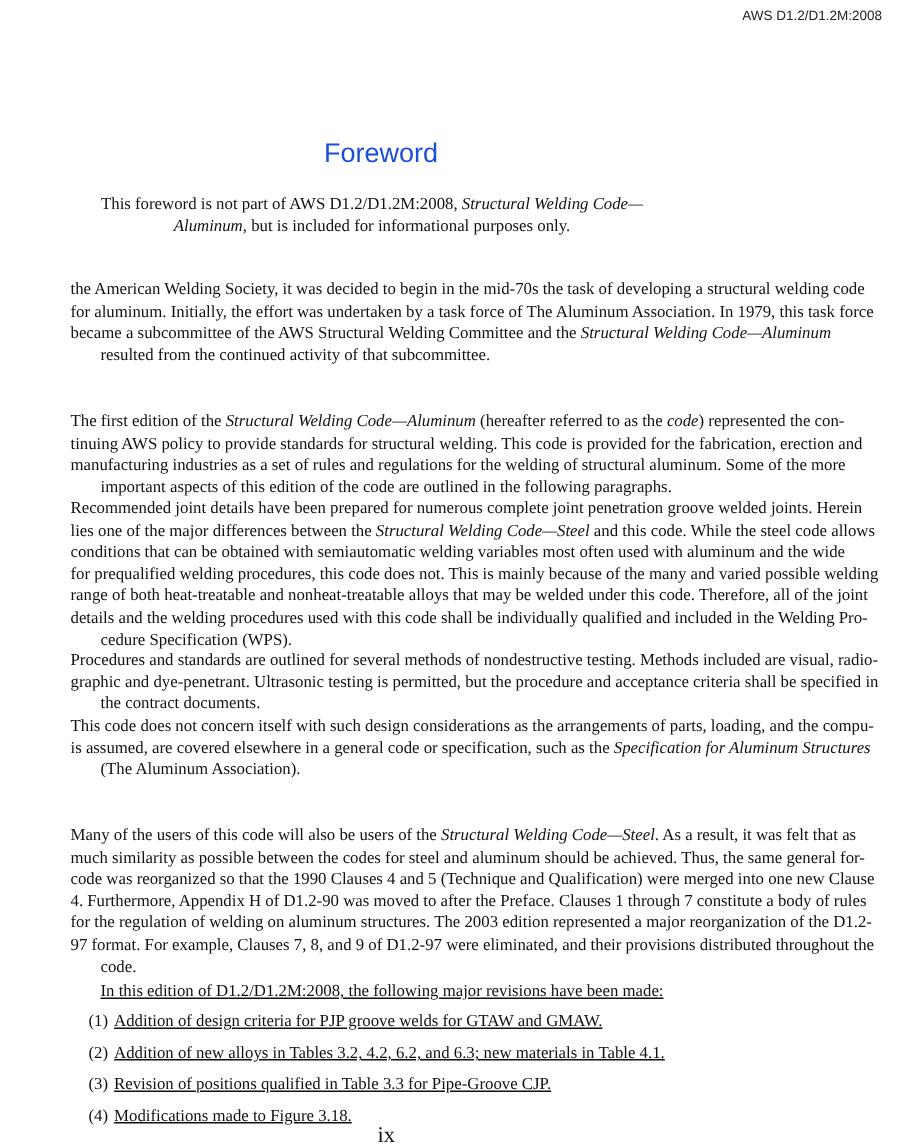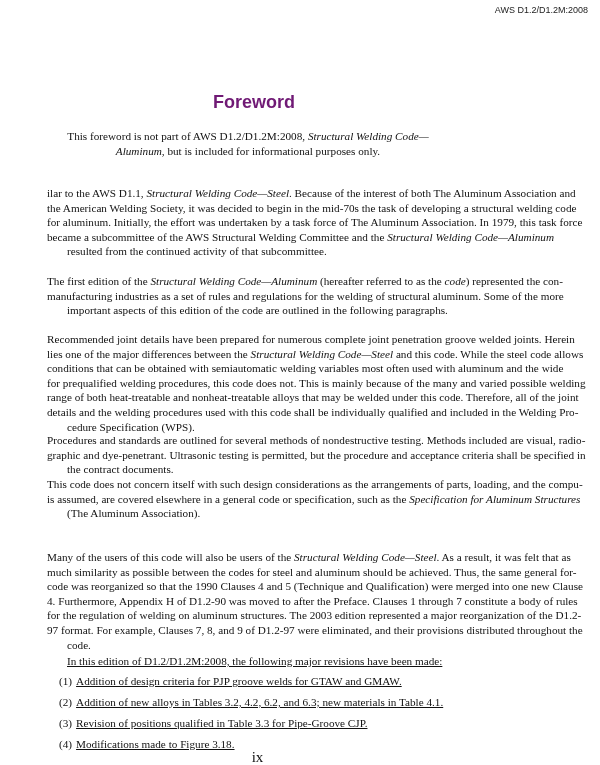--- a/index.html
+++ b/index.html
@@ -1,18 +1,18 @@
 <!DOCTYPE html>
 <html><head>
 <meta charset="utf-8">
 <style>
   html, body { margin: 0; padding: 0; background: #ffffff; }
   body { width: 600px; height: 765px; position: relative; overflow: hidden; color: #111; }
   .running-header { position: absolute; top: 5px; right: 12px; font-family: "Liberation Sans", sans-serif; font-size: 9px; color: #222; }
-  .title { position: absolute; top: 92px; left: 0; width: 508px; text-align: center; font-family: "Liberation Sans", sans-serif; font-weight: bold; font-size: 18px; color: #701a75; }
+  .title { position: absolute; top: 92px; left: 0; width: 508px; text-align: center; font-family: "Liberation Sans", sans-serif; font-weight: normal; font-size: 18px; color: #1d4ed8; }
   .note { position: absolute; top: 129px; left: 0; width: 496px; text-align: center; font-family: "Liberation Serif", serif; font-size: 11.2px; line-height: 14.5px; }
   .body { position: absolute; left: 47px; width: 507px; font-family: "Liberation Serif", serif; font-size: 11.2px; line-height: 14.6px; }
   .line { display: block; white-space: nowrap; text-align: justify; text-align-last: justify; height: 14.6px; }
   .line.last { text-align-last: left; margin-left: 20px; }
   i { font-style: italic; }
   .u { text-decoration: underline; }
   .list-item { position: absolute; left: 59px; font-family: "Liberation Serif", serif; font-size: 11.2px; white-space: nowrap; }
   .list-item .num { margin-right: 4px; }
   .page-number { position: absolute; top: 749px; left: 0; width: 515px; text-align: center; font-family: "Liberation Serif", serif; font-size: 15px; }
 </style>
@@ -23,28 +23,28 @@
 
 <div class="title">Foreword</div>
 
 <div class="note">
   <span>This foreword is not part of AWS D1.2/D1.2M:2008, </span><i>Structural Welding Code—</i><br>
   <i>Aluminum</i><span>, but is included for informational purposes only.</span>
 </div>
 
 <div id="paras">
     <div class="body" style="top: 186px;">
-      <span class="line"><span>ilar to the AWS D1.1, </span><i>Structural Welding Code—Steel</i><span>. Because of the interest of both The Aluminum Association and</span></span>
       <span class="line"><span>the American Welding Society, it was decided to begin in the mid-70s the task of developing a structural welding code</span></span>
       <span class="line"><span>for aluminum. Initially, the effort was undertaken by a task force of The Aluminum Association. In 1979, this task force</span></span>
       <span class="line"><span>became a subcommittee of the AWS Structural Welding Committee and the </span><i>Structural Welding Code—Aluminum</i></span>
       <span class="line last"><span>resulted from the continued activity of that subcommittee.</span></span>
     </div>
     <div class="body" style="top: 274px;">
       <span class="line"><span>The first edition of the </span><i>Structural Welding Code—Aluminum</i><span> (hereafter referred to as the </span><i>code</i><span>) represented the con-</span></span>
+      <span class="line"><span>tinuing AWS policy to provide standards for structural welding. This code is provided for the fabrication, erection and</span></span>
       <span class="line"><span>manufacturing industries as a set of rules and regulations for the welding of structural aluminum. Some of the more</span></span>
       <span class="line last"><span>important aspects of this edition of the code are outlined in the following paragraphs.</span></span>
     </div>
     <div class="body" style="top: 332px;">
       <span class="line"><span>Recommended joint details have been prepared for numerous complete joint penetration groove welded joints. Herein</span></span>
       <span class="line"><span>lies one of the major differences between the </span><i>Structural Welding Code—Steel</i><span> and this code. While the steel code allows</span></span>
       <span class="line"><span>conditions that can be obtained with semiautomatic welding variables most often used with aluminum and the wide</span></span>
       <span class="line"><span>for prequalified welding procedures, this code does not. This is mainly because of the many and varied possible welding</span></span>
       <span class="line"><span>range of both heat-treatable and nonheat-treatable alloys that may be welded under this code. Therefore, all of the joint</span></span>
       <span class="line"><span>details and the welding procedures used with this code shall be individually qualified and included in the Welding Pro-</span></span>

